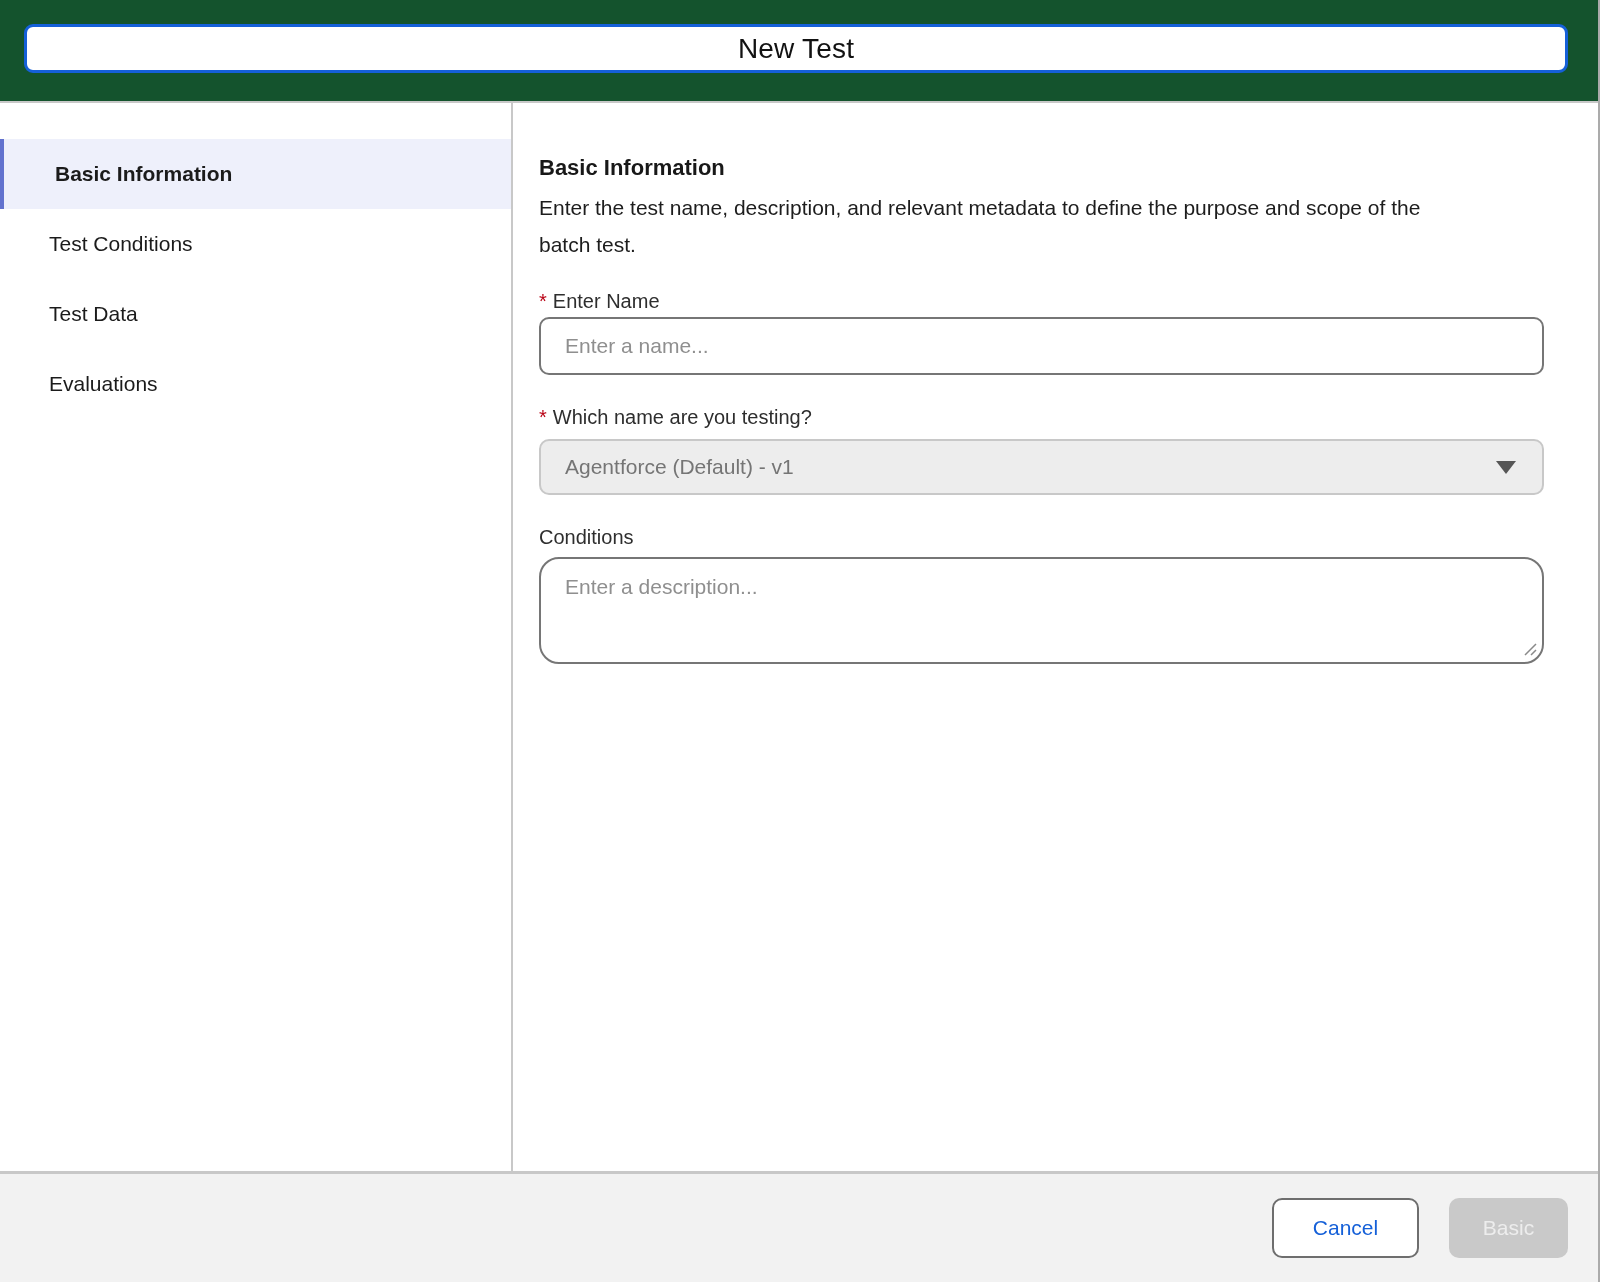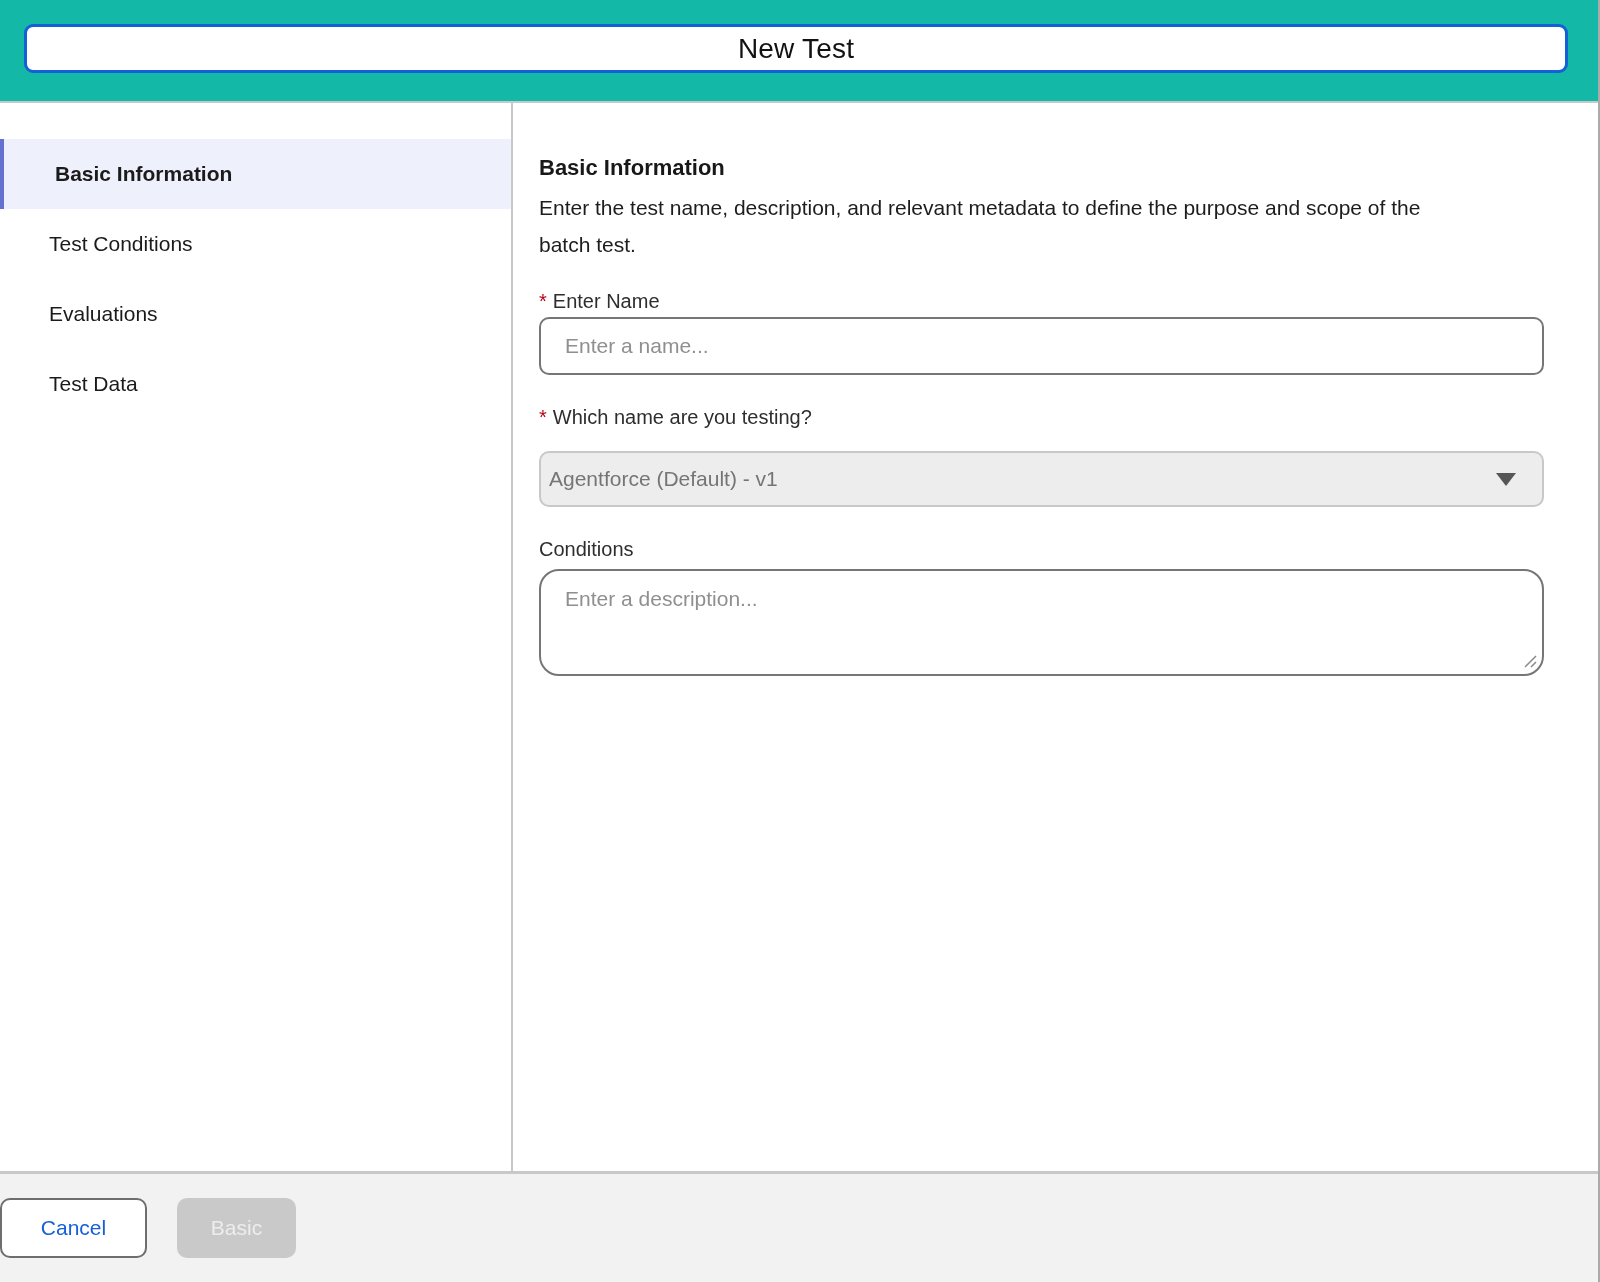--- a/index.html
+++ b/index.html
@@ -17,21 +17,21 @@
     border-right: 2px solid var(--edge-gray, #ababab);
     background: #ffffff;
     overflow: hidden;
   }
 
   
   .header {
     height: 103px;
     flex: 0 0 auto;
     border-bottom: 2px solid var(--divider-gray, #c8c8c8);
-    background: #14b8a6;
+    background: #14532d;
   }
   .title-box {
     margin: 24px 30px 0 24px;
     height: 49px;
     border: 3px solid var(--accent-blue, #1560d8);
     border-radius: 9px;
     background: #ffffff;
     display: flex;
     align-items: center;
     justify-content: center;
@@ -115,30 +115,30 @@
     padding: 0 24px;
     font-family: "Liberation Sans", "DejaVu Sans", sans-serif;
     font-size: 21px;
     color: #1a1a1a;
     background: #ffffff;
     outline: none;
   }
   .text-input::placeholder { color: var(--placeholder-gray, #8f8f8f); opacity: 1; }
 
   .select-box {
-    margin-top: 22px;
+    margin-top: 10px;
     width: 100%;
     height: 56px;
     border: 2px solid var(--select-border, #c8c8c8);
     border-radius: 10px;
     background: var(--select-bg, #ededed);
     display: flex;
     align-items: center;
     justify-content: space-between;
-    padding: 0 26px 0 8px;
+    padding: 0 26px 0 24px;
     cursor: default;
   }
   .select-box .select-value {
     font-size: 21px;
     color: var(--select-text, #757575);
   }
   .dropdown-arrow {
     width: 0; height: 0;
     border-left: 10px solid transparent;
     border-right: 10px solid transparent;
@@ -169,20 +169,21 @@
   }
 
   
   .footer {
     height: 111px;
     flex: 0 0 auto;
     background: var(--footer-bg, #f2f2f2);
     border-top: 3px solid var(--divider-gray, #c8c8c8);
     display: flex;
     align-items: center;
+    justify-content: flex-end;
     gap: 30px;
     padding-right: 30px;
   }
   .btn {
     height: 60px;
     border-radius: 10px;
     font-family: "Liberation Sans", "DejaVu Sans", sans-serif;
     font-size: 21px;
     cursor: pointer;
   }
@@ -214,24 +215,24 @@
   <div class="body-row">
 
     <div class="sidebar">
       <div class="nav-item active">
         <span>Basic Information</span>
       </div>
       <div class="nav-item">
         <span>Test Conditions</span>
       </div>
       <div class="nav-item">
+        <span>Test Data</span>
+      </div>
+      <div class="nav-item">
         <span>Evaluations</span>
-      </div>
-      <div class="nav-item">
-        <span>Test Data</span>
       </div>
     </div>
 
     <div class="main">
       <div class="section-heading">Basic Information</div>
       <div class="section-desc">Enter the test name, description, and relevant metadata to define the purpose and scope of the batch test.</div>
 
       
       <div class="field-label">
         <span class="req">*</span>

